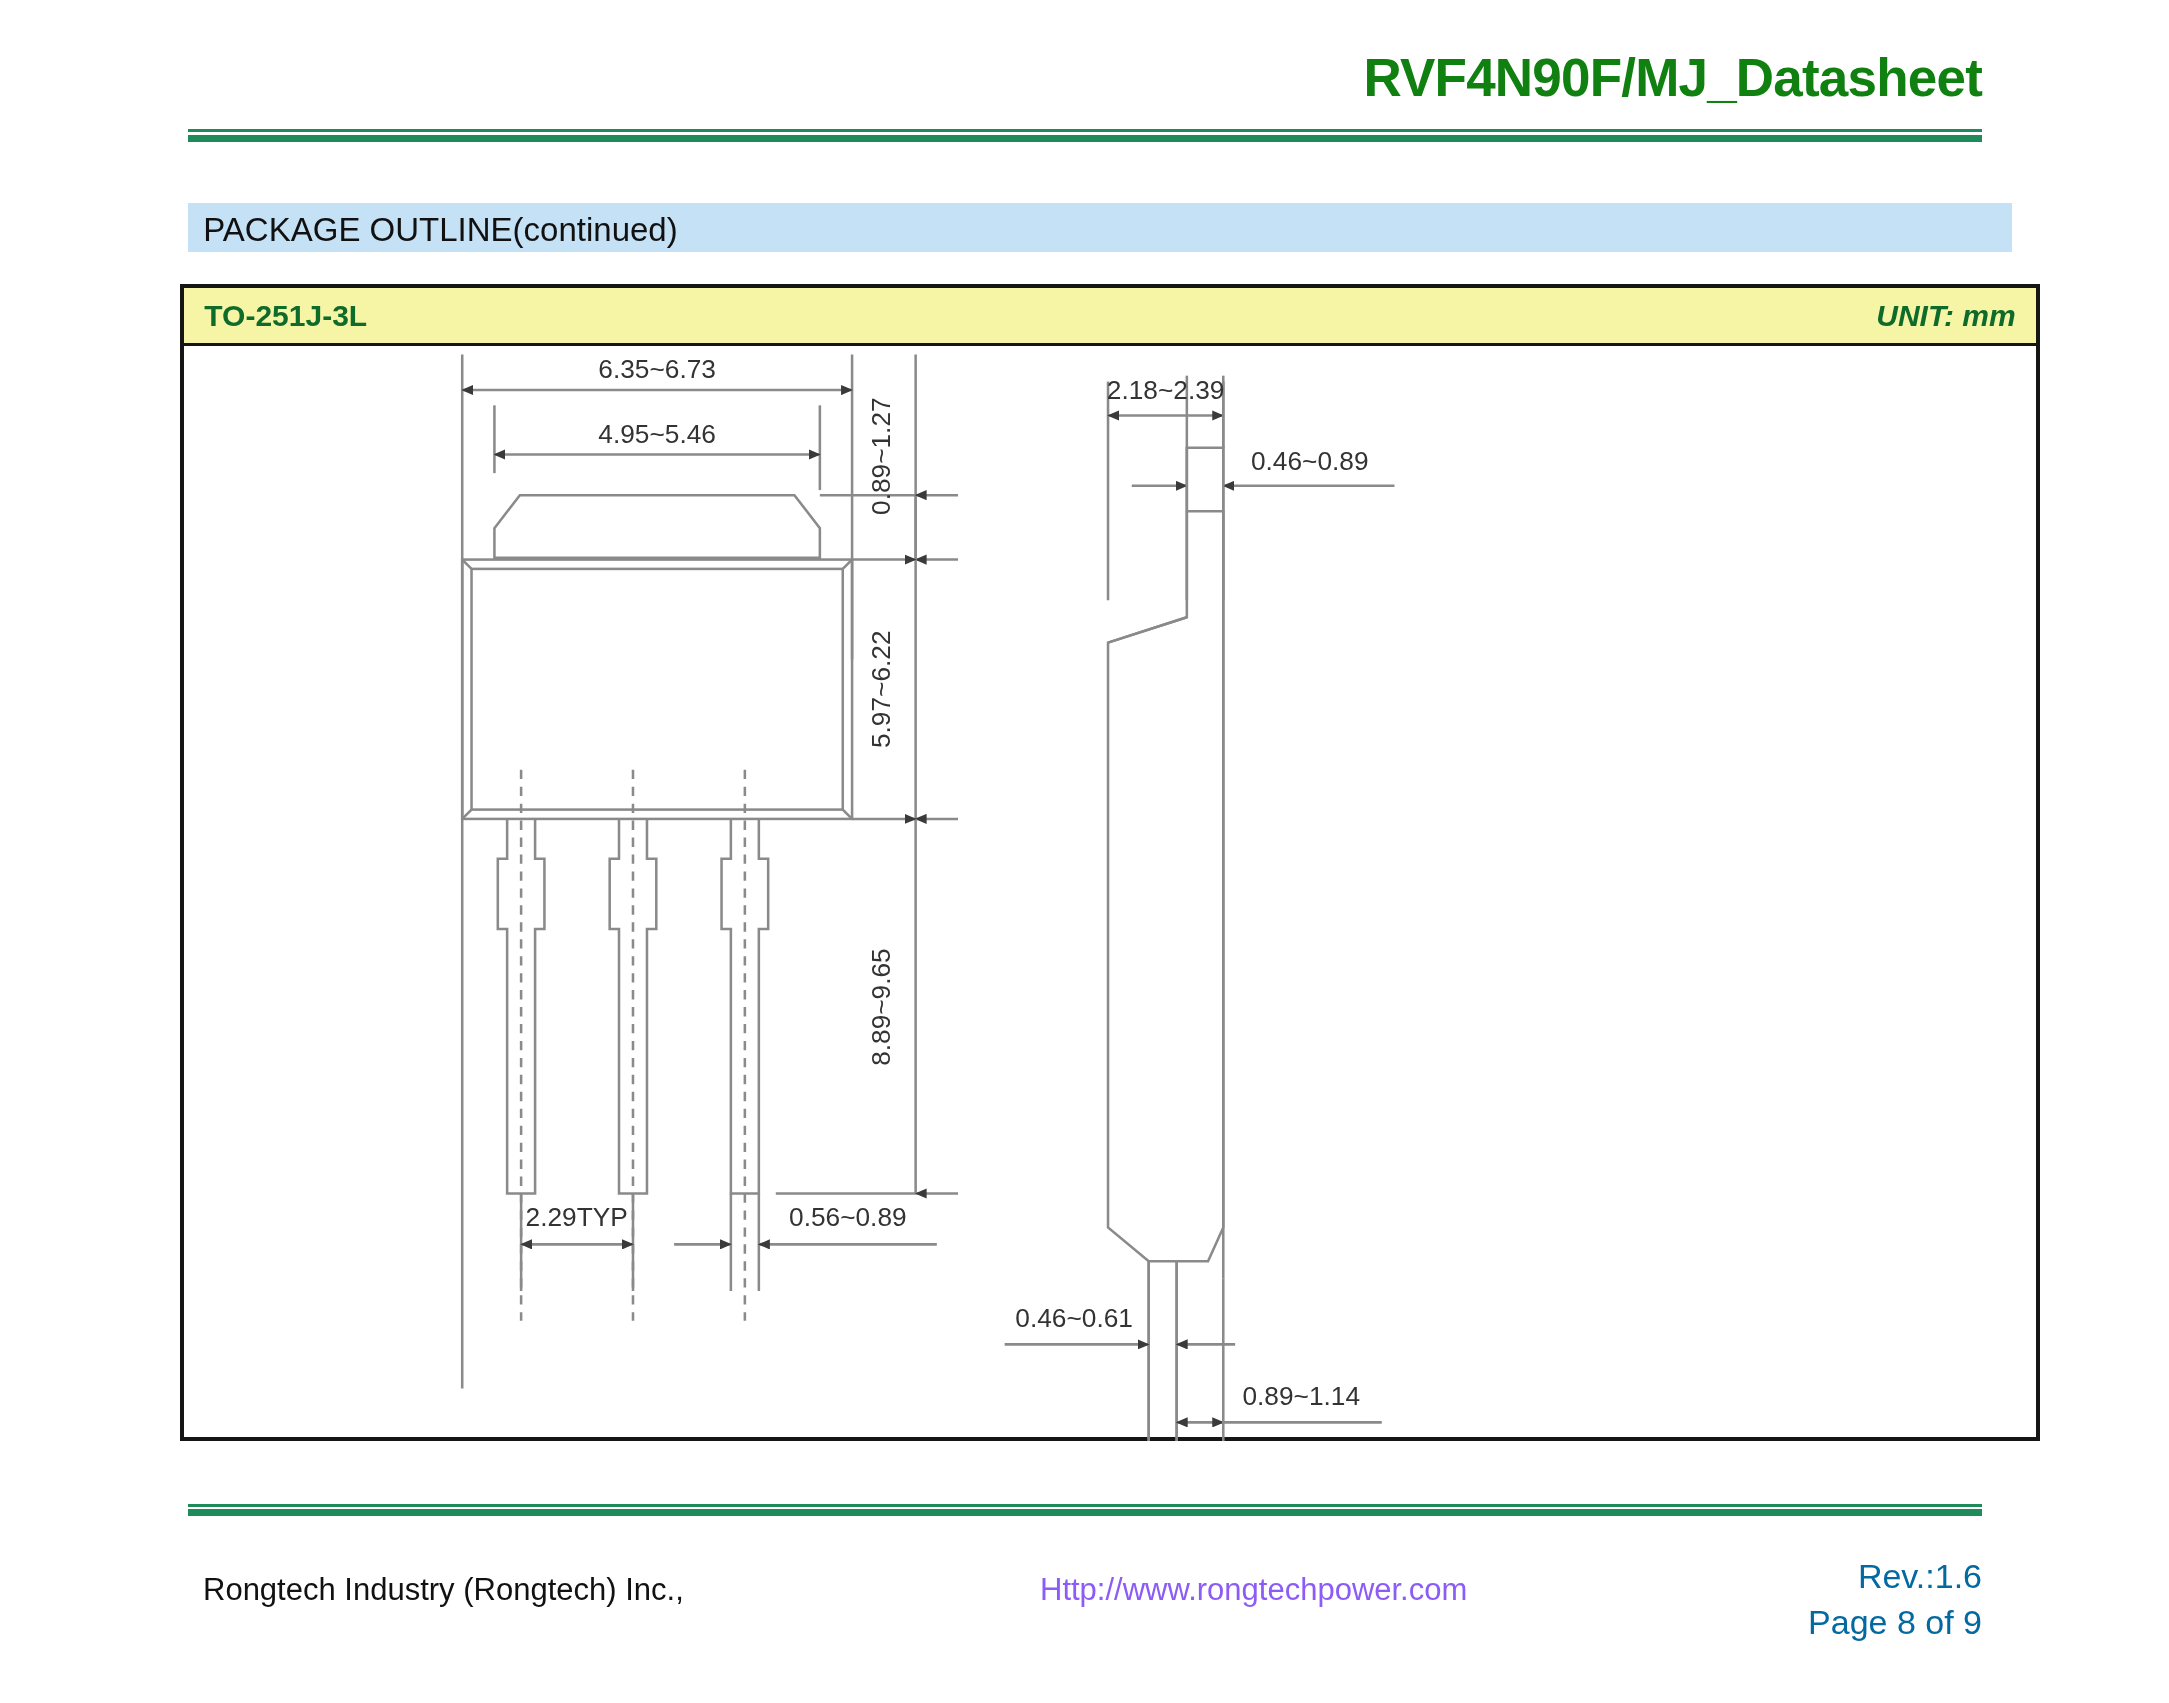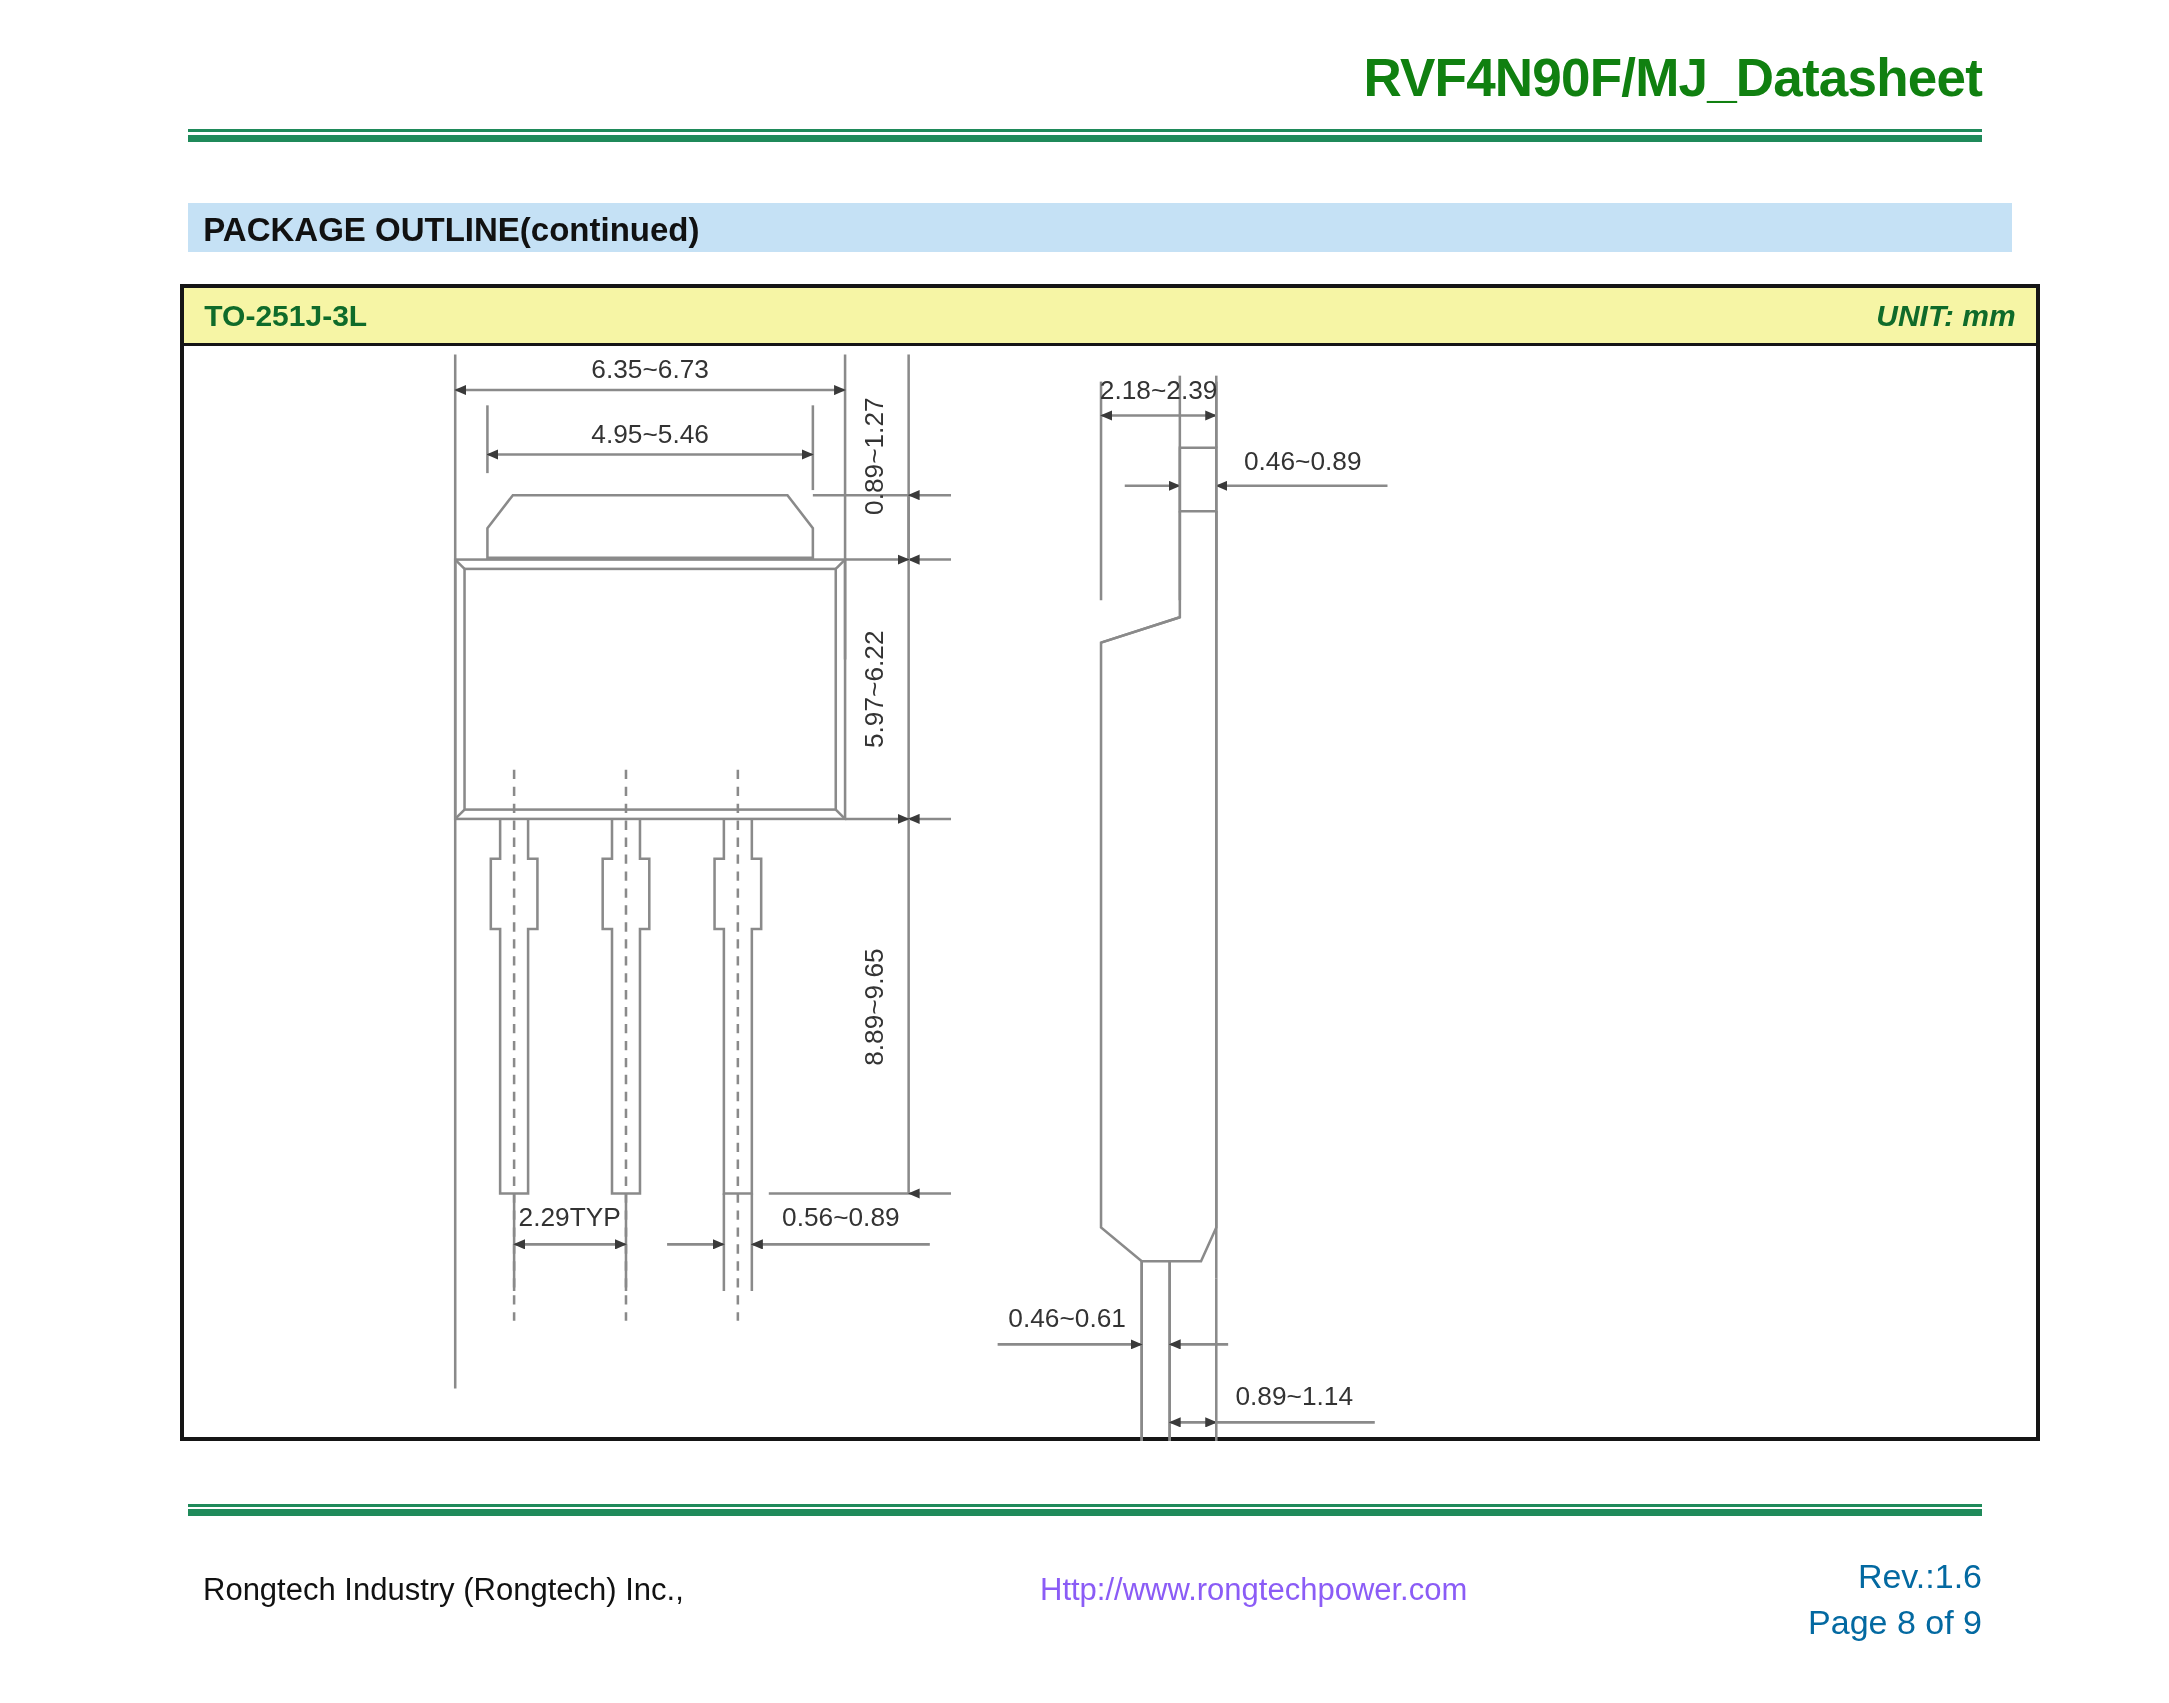--- a/index.html
+++ b/index.html
@@ -56,21 +56,21 @@
     top: 203px;
     width: 1824px;
     height: 49px;
     background: #c5e1f5;
   }
   #section-band-label {
     position: absolute;
     left: 15.3px;
     top: 7.6px;
     font-size: 33px;
-    font-weight: bold;
+    font-weight: normal;
     color: #111111;
     white-space: nowrap;
   }
 
   
   #outline-frame {
     position: absolute;
     left: 180px;
     top: 284px;
     width: 1860px;
@@ -109,20 +109,21 @@
     white-space: nowrap;
     font-style: italic;
   }
 
   #drawing-area {
     position: absolute;
     left: 0;
     top: 58px;
     width: 100%;
     height: 1095px;
+    padding-left: 7px;
   }
   #drawing-svg { display: block; }
 
   
   #footer-rule {
     position: absolute;
     left: 188px;
     right: 188px;
     top: 1504px;
     height: 12px;

